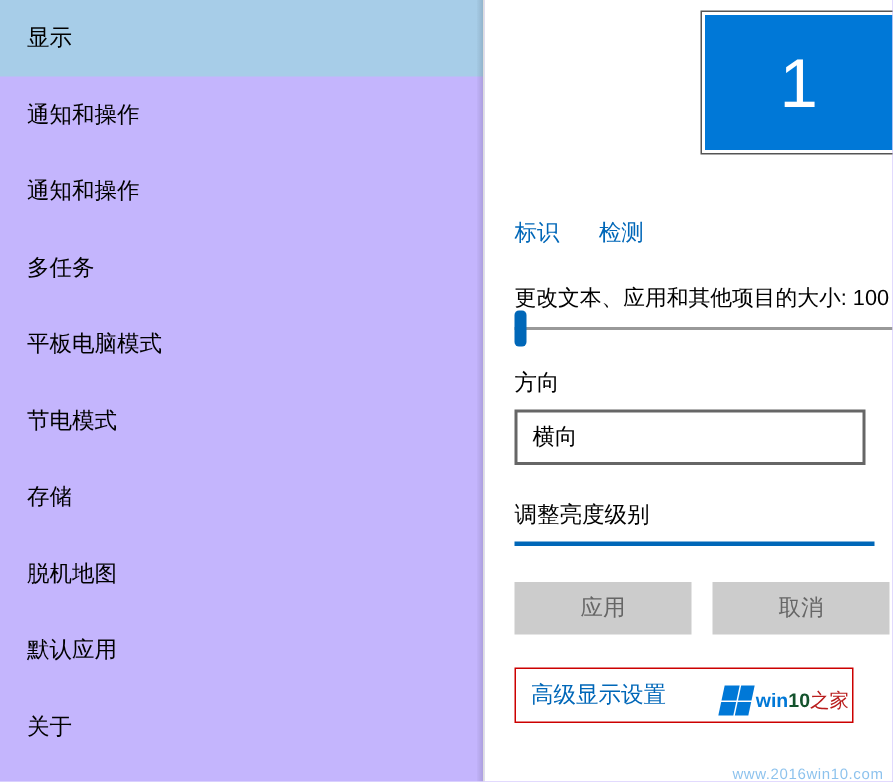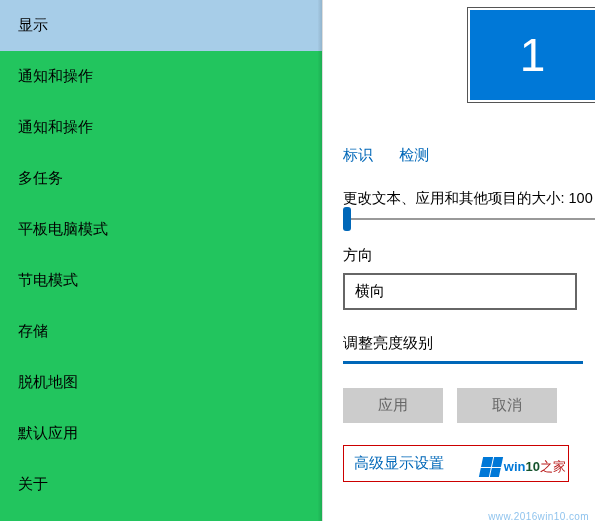--- a/index.html
+++ b/index.html
@@ -9,21 +9,21 @@
       color: #000;
       background: #fff;
       width: 595px;
       height: 521px;
       overflow: hidden;
       position: relative;
     }
     .layout { display: flex; height: 100%; }
     .sidebar {
       width: 323px;
-      background: #22c55e;
+      background: #c4b5fd;
       border-right: 1px solid #ddd;
       position: relative;
     }
     .sidebar::after {
       content: "";
       position: absolute;
       right: 0; top: 0; bottom: 0;
       width: 4px;
       background: linear-gradient(to right, rgba(0,0,0,0.02), rgba(0,0,0,0.12));
     }
@@ -96,21 +96,21 @@
       border-bottom: 3px solid #0067b8;
       width: 240px;
       margin-bottom: 24px;
     }
     .btn-row { display: flex; gap: 14px; margin-bottom: 22px; }
     .btn {
       background: #ccc;
       color: #666;
       border: none;
       padding: 8px 0;
-      width: 100px;
+      width: 118px;
       text-align: center;
       font-size: 15px;
       cursor: pointer;
     }
     .advanced-box {
       border: 1px solid #c00;
       padding: 8px 10px;
       width: 226px;
       position: relative;
       display: flex;

